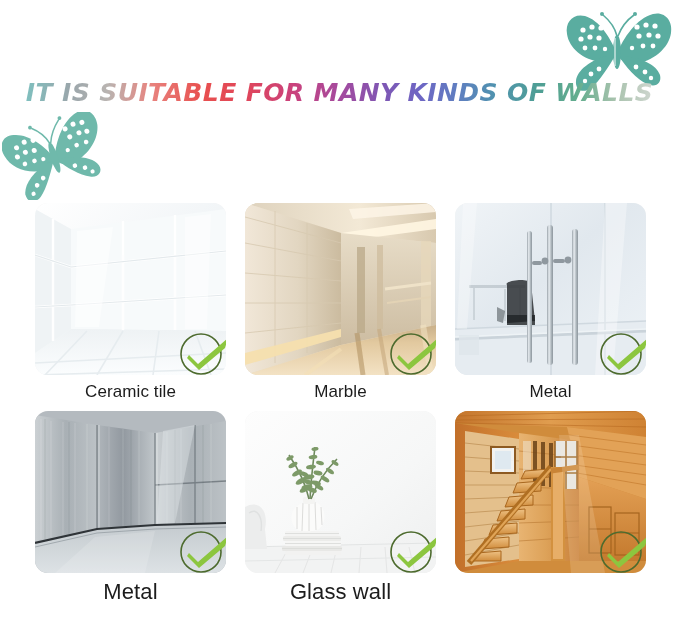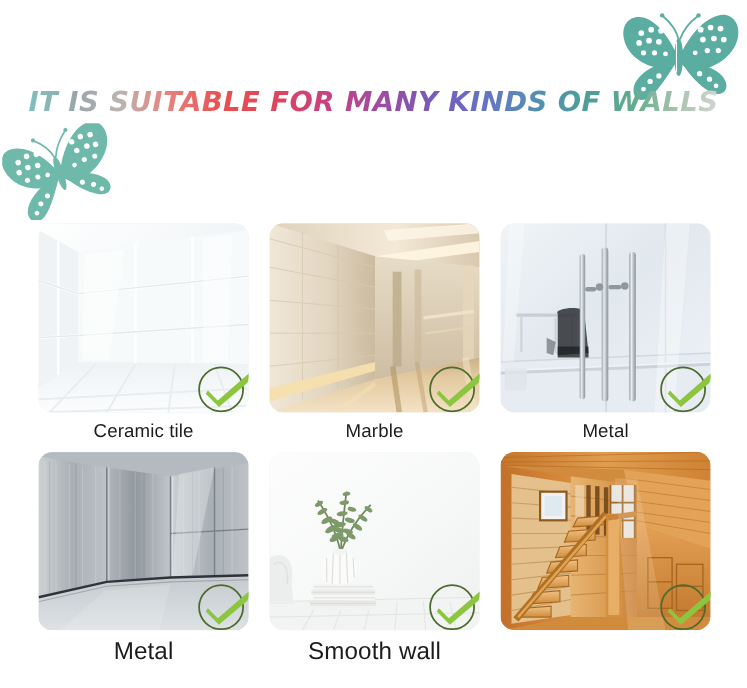--- a/index.html
+++ b/index.html
@@ -530,21 +530,21 @@
               <ellipse cx="80" cy="68" rx="5" ry="2.2" transform="rotate(35 80 68)"></ellipse>
               <ellipse cx="85" cy="60" rx="4.6" ry="2" transform="rotate(35 85 60)"></ellipse>
               <ellipse cx="90" cy="52" rx="4" ry="1.9" transform="rotate(35 90 52)"></ellipse>
             </g>
           </svg>
           <svg class="check-badge" viewBox="0 0 56 50">
             <circle cx="25" cy="25" r="20" fill="none" stroke="#4d6b2e" stroke-width="1.6"></circle>
             <path d="M13 26 L22 35 L52 9 L49 19 L23 41 L11 29 Z" fill="#8cc63f"></path>
           </svg>
         </div>
-        <div class="caption">Smooth wall</div>
+        <div class="caption">Glass wall</div>
       </div>
 
       <div class="cell">
         <div class="card">
           <svg class="photo" viewBox="0 0 191 162" preserveAspectRatio="none">
             <defs>
               <linearGradient id="wdCeil" x1="0" y1="0" x2="1" y2="0">
                 <stop offset="0%" stop-color="#c4752c"></stop>
                   <stop offset="50%" stop-color="#e09d4f"></stop>
                 <stop offset="100%" stop-color="#cf8233"></stop>

